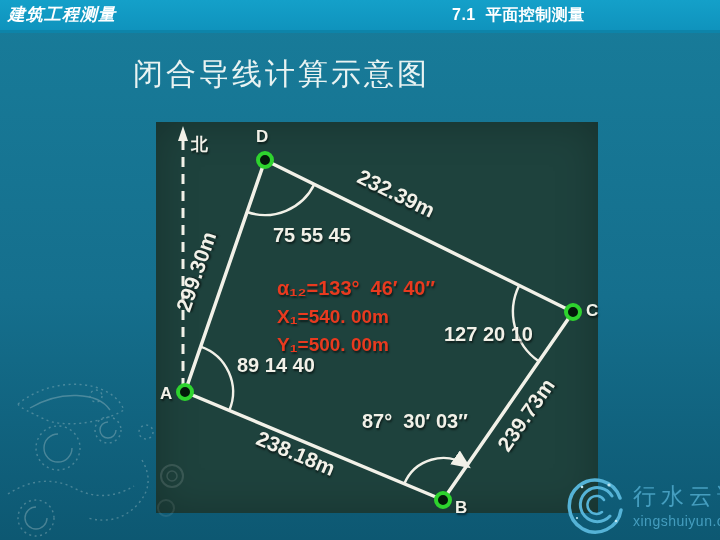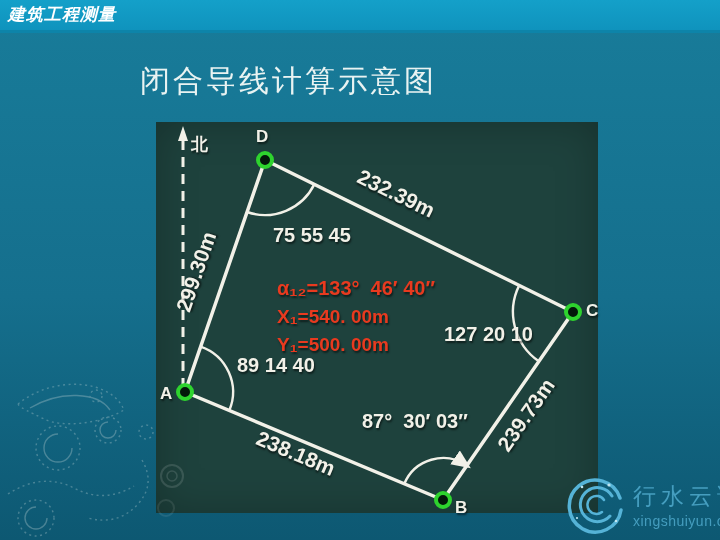--- a/index.html
+++ b/index.html
@@ -17,21 +17,21 @@
   
   .topbar{position:absolute;left:0;top:0;width:720px;height:30px;
     background:linear-gradient(180deg,var(--header_bg) 0%,var(--header_bg2) 100%);
     border-bottom:3px solid var(--header_underline);color:#fff;}
   .topbar span{position:absolute;top:0;line-height:30px;font-weight:bold;}
   .course{left:8px;font-size:17px;font-style:italic;letter-spacing:1px;
     font-family:"Liberation Serif",serif;text-align:center;}
   .chapter{left:207px;font-size:16px;letter-spacing:.5px;}
   .section{left:452px;font-size:16px;letter-spacing:.5px;}
   
-  .slide-title{position:absolute;left:129px;top:50px;margin:11px;
+  .slide-title{position:absolute;left:129px;top:50px;margin:4px;
     font-family:"Liberation Serif","DejaVu Serif",serif;font-weight:normal;
     font-size:30px;letter-spacing:3px;color:var(--title_white);}
   
   .diagram{position:absolute;left:156px;top:122px;width:442px;height:391px;
     background:var(--diagram_bg);box-shadow:inset 0 0 40px rgba(0,0,0,.25);}
   .diagram svg{overflow:visible;display:block;}
   .tline{stroke:var(--line_white);stroke-width:3.5;stroke-linecap:round;}
   .tarc{stroke:var(--line_white);stroke-width:2.4;fill:none;}
   .north-line{stroke:var(--line_white);stroke-width:3;stroke-dasharray:10 7;}
   .marker{fill:#03180a;stroke:var(--marker_green);stroke-width:4;}
@@ -59,20 +59,21 @@
   .deco path,.deco circle{stroke:var(--deco);fill:none;stroke-width:1.4;}
   .dotted{stroke-dasharray:2 3.5;}
 </style>
 </head>
 <body>
 
 <div class="slide">
 
   <header class="topbar">
     <span class="course" data-bind="header.course">建筑工程测量</span>
+    <span class="section" data-bind="header.section">7.1  平面控制测量</span>
   </header>
 
   <h1 class="slide-title" data-bind="slide.title">闭合导线计算示意图</h1>
 
   <svg class="deco" width="175" height="168" viewBox="0 0 175 168">
     <path class="dotted" d="M18,32 C55,2 112,8 124,38 C100,52 62,56 44,47 C30,40 20,36 18,32 Z"></path>
     <path d="M30,36 C60,18 98,20 110,38"></path>
     <circle class="dotted" cx="58" cy="76" r="22"></circle>
     <path d="M72,76 A14,14 0 1 1 58,62"></path>
     <circle class="dotted" cx="108" cy="58" r="13"></circle>

